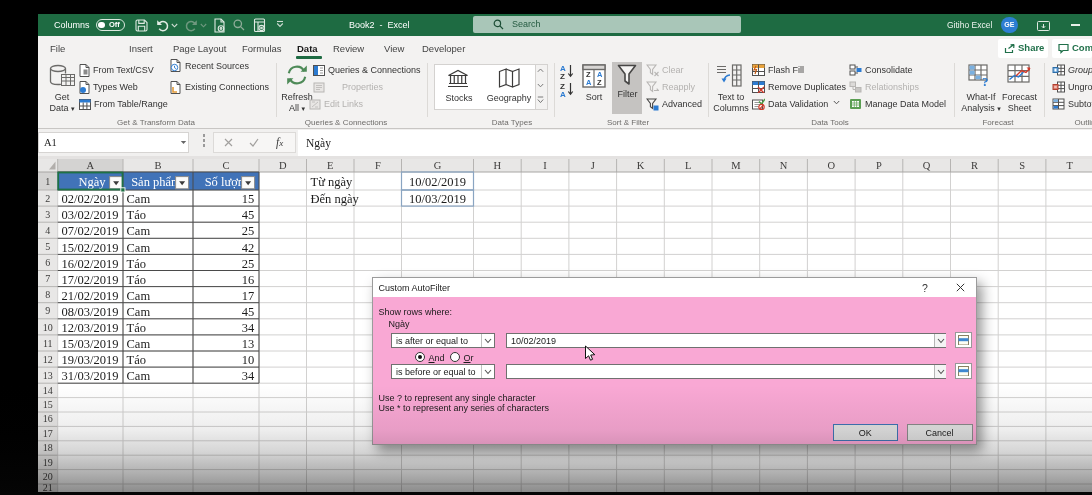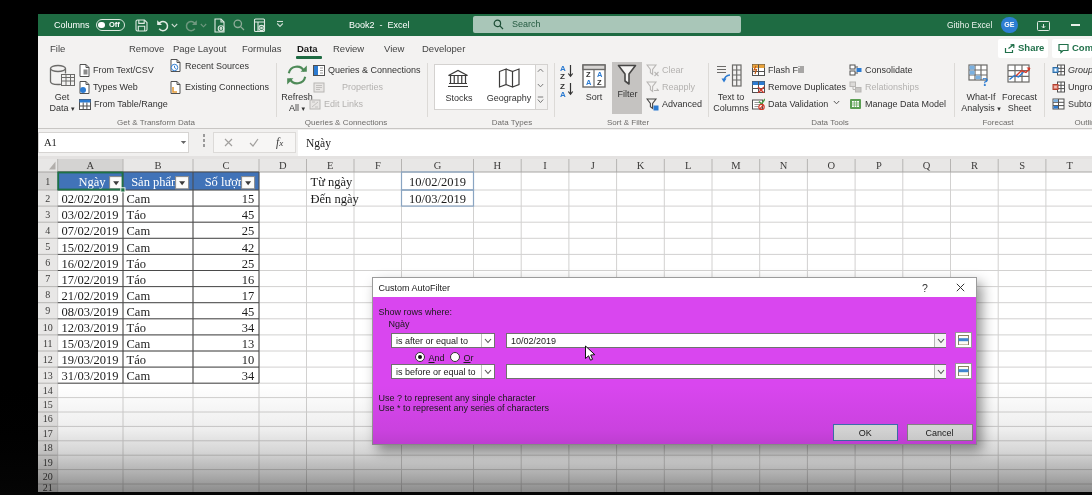--- a/index.html
+++ b/index.html
@@ -82,21 +82,21 @@
     <g fill="none" stroke="#dfe8e1" stroke-width="1">
       <rect x="0.5" y="0.5" width="12" height="9" rx="1"></rect>
       <path d="M6.5 3v4M4.8 5.2L6.5 7l1.7-1.8"></path>
     </g>
   </svg>
 <div class="a" style="left:1071px;top:24px;width:9px;height:1.5px;background:#e8efe9;"></div>
 <div class="a" id="tabrow" style="left:38px;top:36px;width:1054px;height:24px;background:#f3f2f1;"></div>
 <div class="a" style="left:38px;top:36px;width:914px;height:24px;font-size:9.5px;color:#444;">
   <span class="a" style="left:12px;top:7px;">File</span>
   <span class="a" style="left:48px;top:7px;margin-top:28px;">Home</span>
-  <span class="a" style="left:91px;top:7px;">Remove</span>
+  <span class="a" style="left:91px;top:7px;">Insert</span>
   <span class="a" style="left:135px;top:7px;">Page Layout</span>
   <span class="a" style="left:204px;top:7px;">Formulas</span>
   <span class="a" style="left:259px;top:7px;font-weight:bold;color:#1a1a1a;">Data</span>
   <span class="a" style="left:295px;top:7px;">Review</span>
   <span class="a" style="left:346px;top:7px;">View</span>
   <span class="a" style="left:384px;top:7px;">Developer</span>
 </div>
 <div class="a" style="left:296px;top:56px;width:26px;height:2.5px;background:#1e6b42;border-radius:1px;"></div>
 <div class="a" style="left:998px;top:39px;width:50px;height:19px;background:#fff;border-radius:2px;"></div>
 <div class="a" style="left:1052px;top:39px;width:40px;height:19px;background:#fff;border-radius:2px;"></div>
@@ -639,21 +639,21 @@
 <text x="126.5" y="380.3" font-size="12.5" fill="#1c1c1c">Cam</text>
 <text x="254.3" y="380.3" font-size="12.5" fill="#1c1c1c" text-anchor="end">34</text>
 <text x="310.5" y="186.2" font-size="12.5" fill="#1c1c1c">Từ ngày</text>
 <text x="310.5" y="203.2" font-size="12.5" fill="#1c1c1c">Đến ngày</text>
 <text x="437.5" y="186.2" font-size="12.5" fill="#1c1c1c" text-anchor="middle">10/02/2019</text>
 <text x="437.5" y="203.2" font-size="12.5" fill="#1c1c1c" text-anchor="middle">10/03/2019</text>
 <rect x="58.2" y="172.5" width="64.3" height="17" fill="none" stroke="#1e7145" stroke-width="1.8"></rect>
 <rect x="120.8" y="187.8" width="4.2" height="4.2" fill="#1e7145" stroke="#fff" stroke-width="0.9"></rect>
 </svg>
 
-<div class="a" id="dialog" style="left:372px;top:277px;width:604.5px;height:168px;background:#d946ef;border:1px solid #9b9b9b;box-sizing:border-box;box-shadow:5px 6px 12px rgba(0,0,0,0.42);font-size:9px;color:#1a1a1a;">
+<div class="a" id="dialog" style="left:372px;top:277px;width:604.5px;height:168px;background:#f9a8d4;border:1px solid #9b9b9b;box-sizing:border-box;box-shadow:5px 6px 12px rgba(0,0,0,0.42);font-size:9px;color:#1a1a1a;">
   <div class="a" style="left:0;top:0;width:100%;height:19px;background:#fff;"></div>
   <div class="a" style="left:5.5px;top:5px;">Custom AutoFilter</div>
   <div class="a" style="left:549px;top:3.5px;font-size:10.5px;color:#333;">?</div>
   <svg class="a" style="left:583px;top:5px;" width="9" height="9" viewBox="0 0 9 9">
       <path d="M.8.8l7.4 7.4M8.2.8L.8 8.2" stroke="#333" stroke-width="1"></path>
     </svg>
   <div class="a" style="left:5.5px;top:29px;">Show rows where:</div>
   <div class="a" style="left:15.5px;top:40.5px;">Ngày</div>
 
   <div class="a" style="left:18.3px;top:55.3px;width:104px;height:15px;background:#fff;border:1px solid #707070;box-sizing:border-box;"></div>

